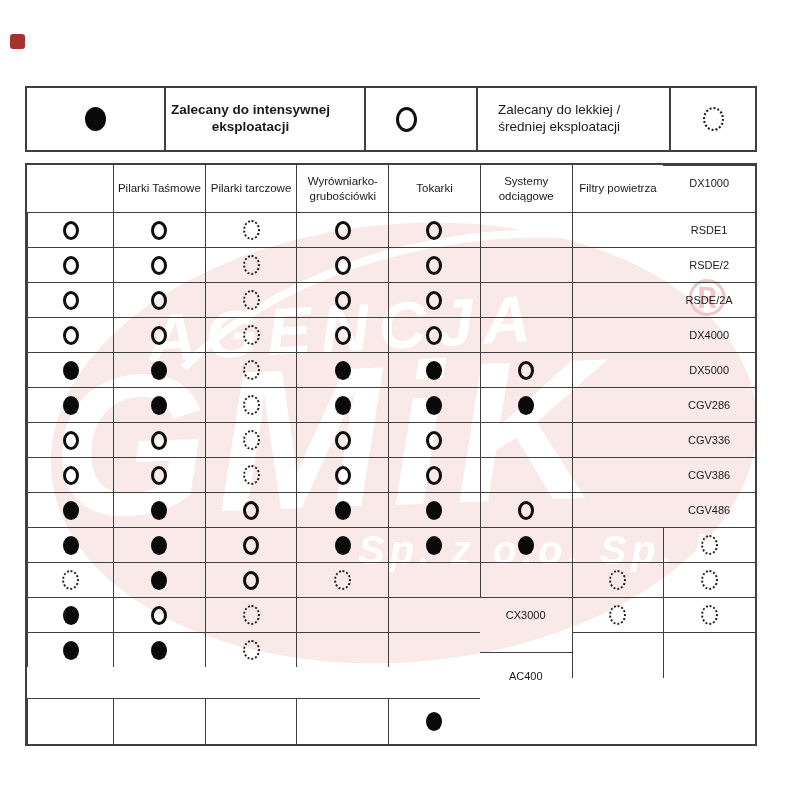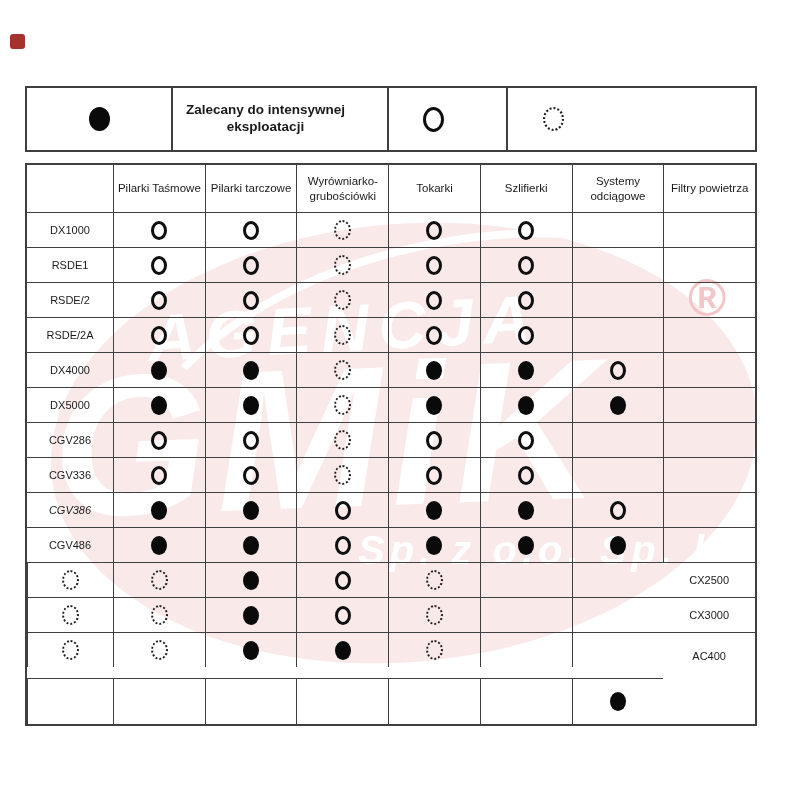--- a/index.html
+++ b/index.html
@@ -76,32 +76,32 @@
 <div class="red-marker"></div>
 
 <div class="legend">
   <div class="lcell lc1">
     <span class="circ c-filled lg"></span>
   </div>
   <div class="lcell lc2">Zalecany do intensywnej eksploatacji</div>
   <div class="lcell lc3">
     <span class="circ c-open lg"></span>
   </div>
+  <div class="lcell lc4">Zalecany do lekkiej / średniej eksploatacji</div>
   <div class="lcell lc5">
     <span class="circ c-dotted lg"></span>
   </div>
 </div>
 
 <div class="matrix" id="matrix">
     <div class="cell hdr col0 row0" style="height: 47px;"></div>
     <div class="cell hdr row0" style="height: 47px;">Pilarki Taśmowe</div>
     <div class="cell hdr row0" style="height: 47px;">Pilarki tarczowe</div>
     <div class="cell hdr row0" style="height: 47px;">Wyrówniarko-grubościówki</div>
     <div class="cell hdr row0" style="height: 47px;">Tokarki</div>
-    <div class="cell hdr row0" style="height: 47px;">Szlifierki</div>
     <div class="cell hdr row0" style="height: 47px;">Systemy odciągowe</div>
     <div class="cell hdr row0" style="height: 47px;">Filtry powietrza</div>
     <div class="cell rowlabel col0" style="height: 35px;">DX1000</div>
     <div class="cell " style="height: 35px;">
       <span class="circ c-open"></span>
     </div>
     <div class="cell " style="height: 35px;">
       <span class="circ c-open"></span>
     </div>
     <div class="cell " style="height: 35px;">
@@ -238,21 +238,21 @@
       <span class="circ c-dotted"></span>
     </div>
     <div class="cell " style="height: 35px;">
       <span class="circ c-open"></span>
     </div>
     <div class="cell " style="height: 35px;">
       <span class="circ c-open"></span>
     </div>
     <div class="cell " style="height: 35px;"></div>
     <div class="cell " style="height: 35px;"></div>
-    <div class="cell rowlabel col0" style="height: 35px; font-style: italic;">CGV386</div>
+    <div class="cell rowlabel col0" style="height: 35px;">CGV386</div>
     <div class="cell " style="height: 35px;">
       <span class="circ c-filled"></span>
     </div>
     <div class="cell " style="height: 35px;">
       <span class="circ c-filled"></span>
     </div>
     <div class="cell " style="height: 35px;">
       <span class="circ c-open"></span>
     </div>
     <div class="cell " style="height: 35px;">
@@ -295,21 +295,20 @@
       <span class="circ c-filled"></span>
     </div>
     <div class="cell " style="height: 35px;">
       <span class="circ c-open"></span>
     </div>
     <div class="cell " style="height: 35px;">
       <span class="circ c-dotted"></span>
     </div>
     <div class="cell " style="height: 35px;"></div>
     <div class="cell " style="height: 35px;"></div>
-    <div class="cell rowlabel col0" style="height: 35px;">CX2500</div>
     <div class="cell " style="height: 35px;">
       <span class="circ c-dotted"></span>
     </div>
     <div class="cell " style="height: 35px;">
       <span class="circ c-dotted"></span>
     </div>
     <div class="cell " style="height: 35px;">
       <span class="circ c-filled"></span>
     </div>
     <div class="cell " style="height: 35px;">
@@ -331,21 +330,21 @@
       <span class="circ c-filled"></span>
     </div>
     <div class="cell " style="height: 35px;">
       <span class="circ c-filled"></span>
     </div>
     <div class="cell " style="height: 35px;">
       <span class="circ c-dotted"></span>
     </div>
     <div class="cell " style="height: 35px;"></div>
     <div class="cell " style="height: 35px;"></div>
-    <div class="cell rowlabel col0" style="height: 46px;">AC400</div>
+    <div class="cell rowlabel col0" style="height: 46px; margin-top: 20px;">AC400</div>
     <div class="cell " style="height: 46px;"></div>
     <div class="cell " style="height: 46px;"></div>
     <div class="cell " style="height: 46px;"></div>
     <div class="cell " style="height: 46px;"></div>
     <div class="cell " style="height: 46px;"></div>
     <div class="cell " style="height: 46px;"></div>
     <div class="cell " style="height: 46px;">
       <span class="circ c-filled"></span>
     </div>
   </div>

